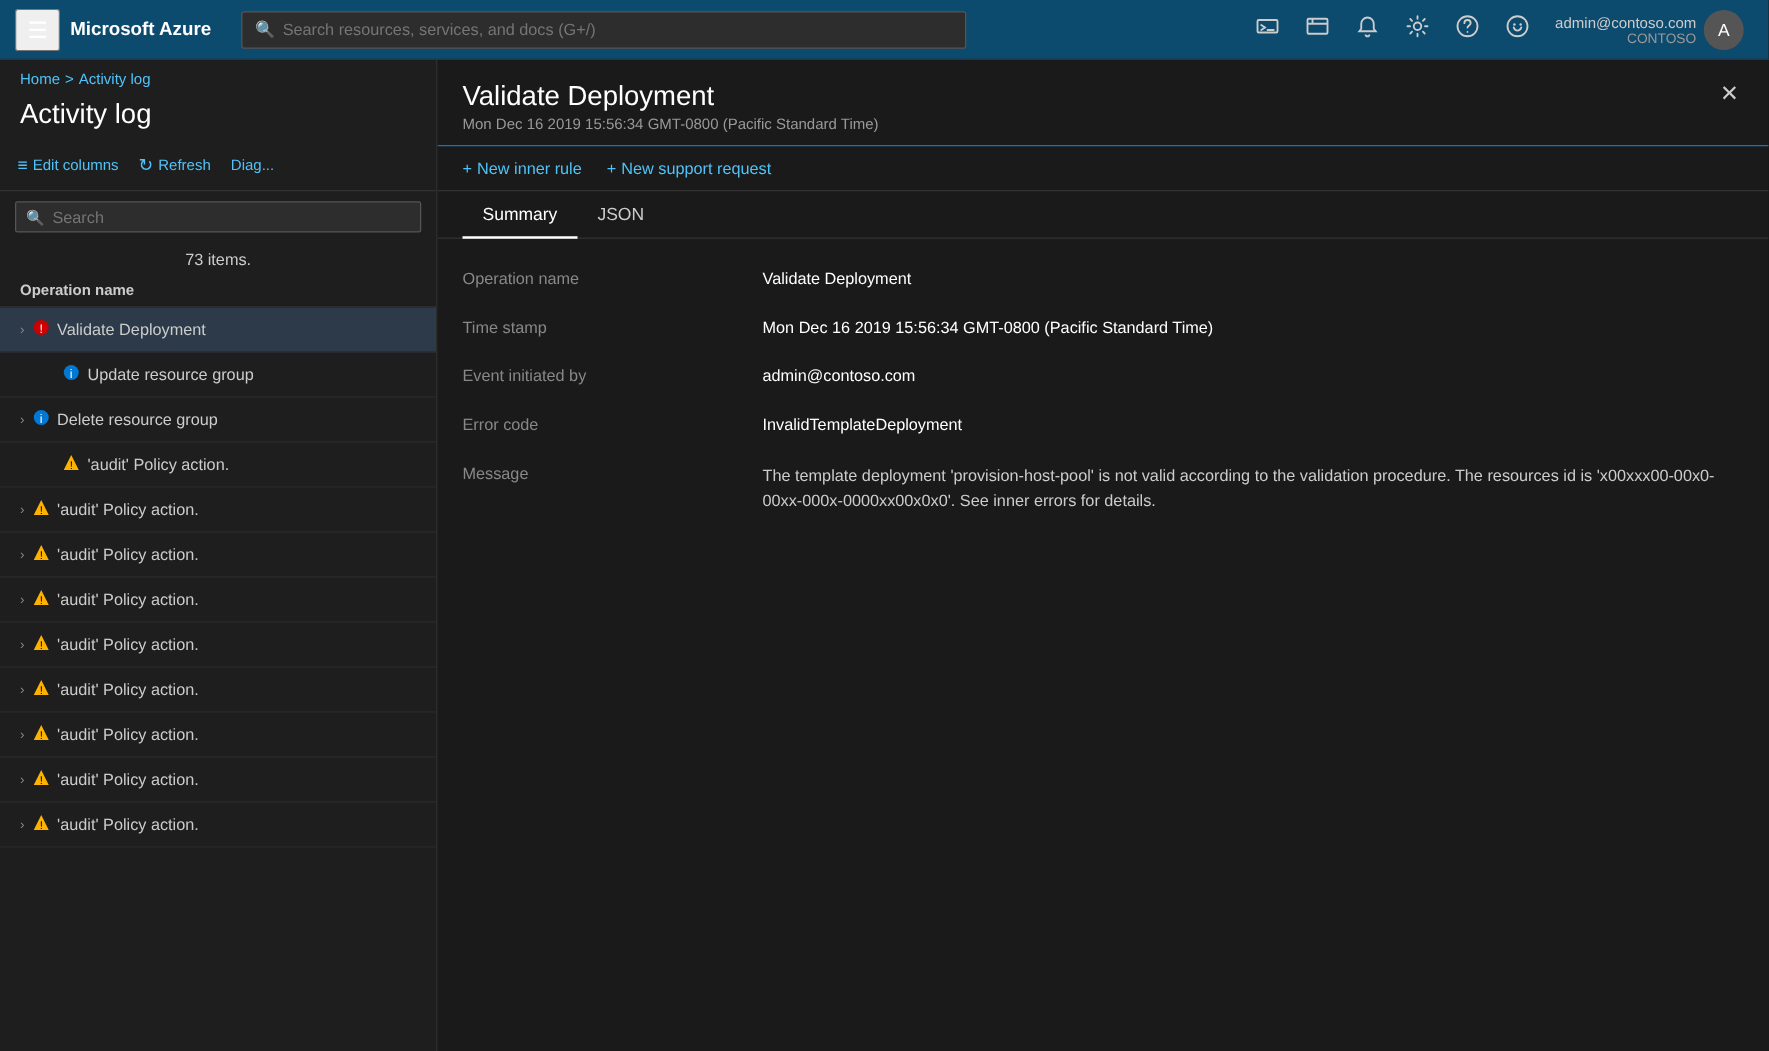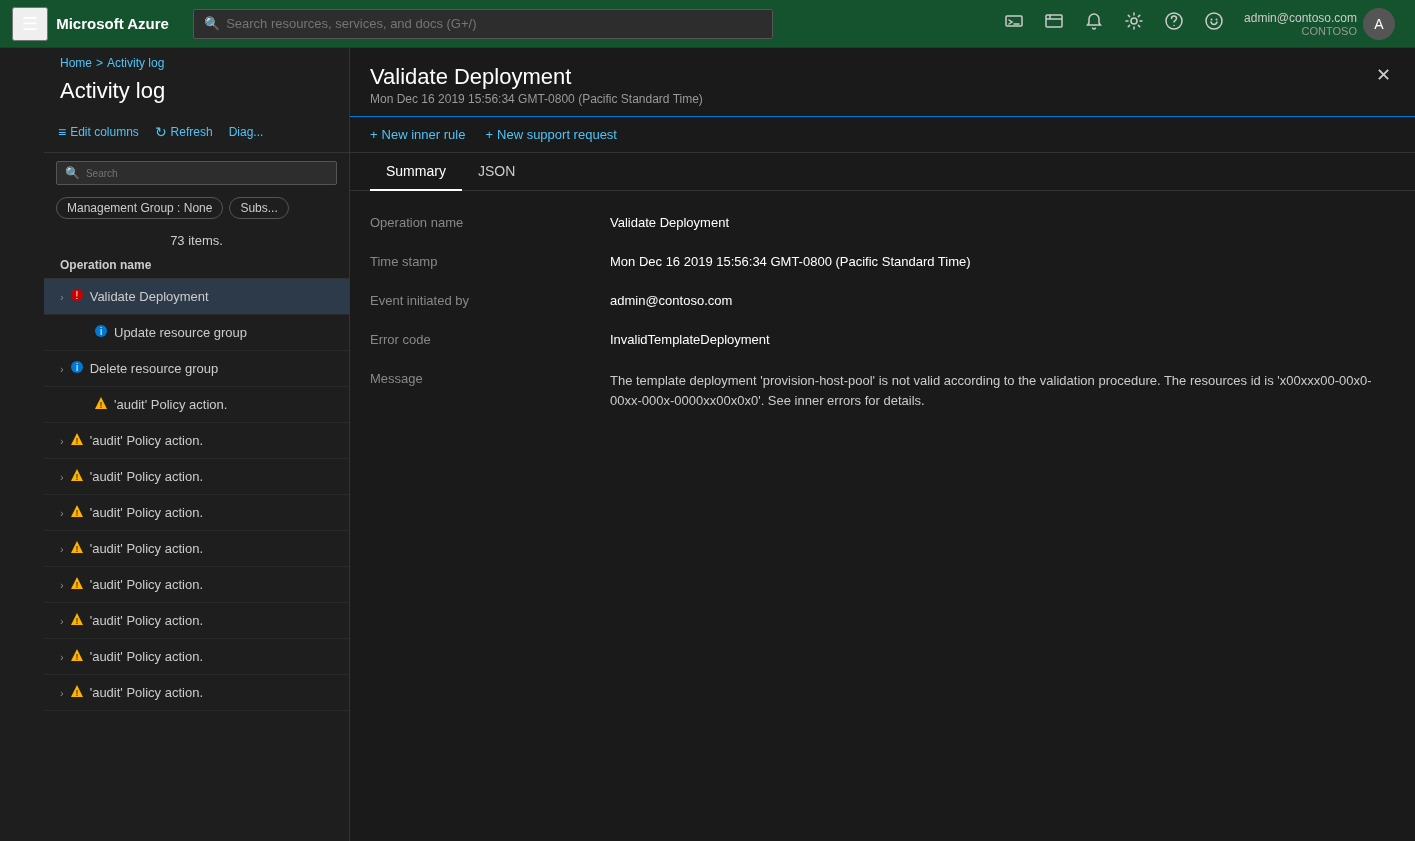--- a/index.html
+++ b/index.html
@@ -1,20 +1,20 @@
 <!DOCTYPE html>
 <html><head>
   <meta charset="utf-8">
   <style>
     * { box-sizing: border-box; margin: 0; padding: 0; }
     body { background: #1a1a1a; color: #cccccc; font-family: 'Segoe UI', Arial, sans-serif; font-size: 13px; height: 841px; width: 1415px; overflow: hidden; }
 
     
     .topbar {
-      background: #14532d;
+      background: #0c4a6e;
       height: 48px;
       display: flex;
       align-items: center;
       padding: 0 12px;
       border-bottom: 1px solid #333;
       gap: 8px;
     }
     .topbar-hamburger {
       color: #fff;
       font-size: 18px;
@@ -92,21 +92,20 @@
 
     
     .left-panel {
       width: 350px;
       min-width: 350px;
       background: #1e1e1e;
       border-right: 1px solid #333;
       display: flex;
       flex-direction: column;
       overflow: hidden;
-      padding-left: 44px;
     }
 
     .breadcrumb {
       padding: 8px 16px 4px;
       display: flex;
       align-items: center;
       gap: 4px;
       font-size: 12px;
       color: #4fc3f7;
     }
@@ -148,21 +147,21 @@
       display: flex;
       align-items: center;
       padding: 4px 8px;
       gap: 6px;
     }
     .search-box input {
       background: transparent;
       border: none;
       outline: none;
       color: #ccc;
-      font-size: 10px;
+      font-size: 13px;
       width: 100%;
     }
 
     .filter-row {
       display: flex;
       gap: 6px;
       padding: 4px 12px 8px;
       flex-wrap: wrap;
     }
     .filter-pill {
@@ -411,24 +410,20 @@
       <button class="toolbar-btn">
         <span>Diag...</span>
       </button>
     </div>
 
     <div class="search-box">
       <span style="color:#888;font-size:12px;">🔍</span>
       <input type="text" placeholder="Search" style="">
     </div>
 
-    <div class="filter-row">
-      <button class="filter-pill">Management Group : None</button>
-      <button class="filter-pill">Subs...</button>
-    </div>
 
     <div class="items-count">73 items.</div>
 
     <div class="list-header">Operation name</div>
 
     <div class="list-container" id="list-container">
         <div class="list-item selected">
           <span class="chevron">›</span>
           <span><svg width="14" height="14" viewBox="0 0 14 14">
               <circle cx="7" cy="7" r="6" fill="#c00"></circle>

